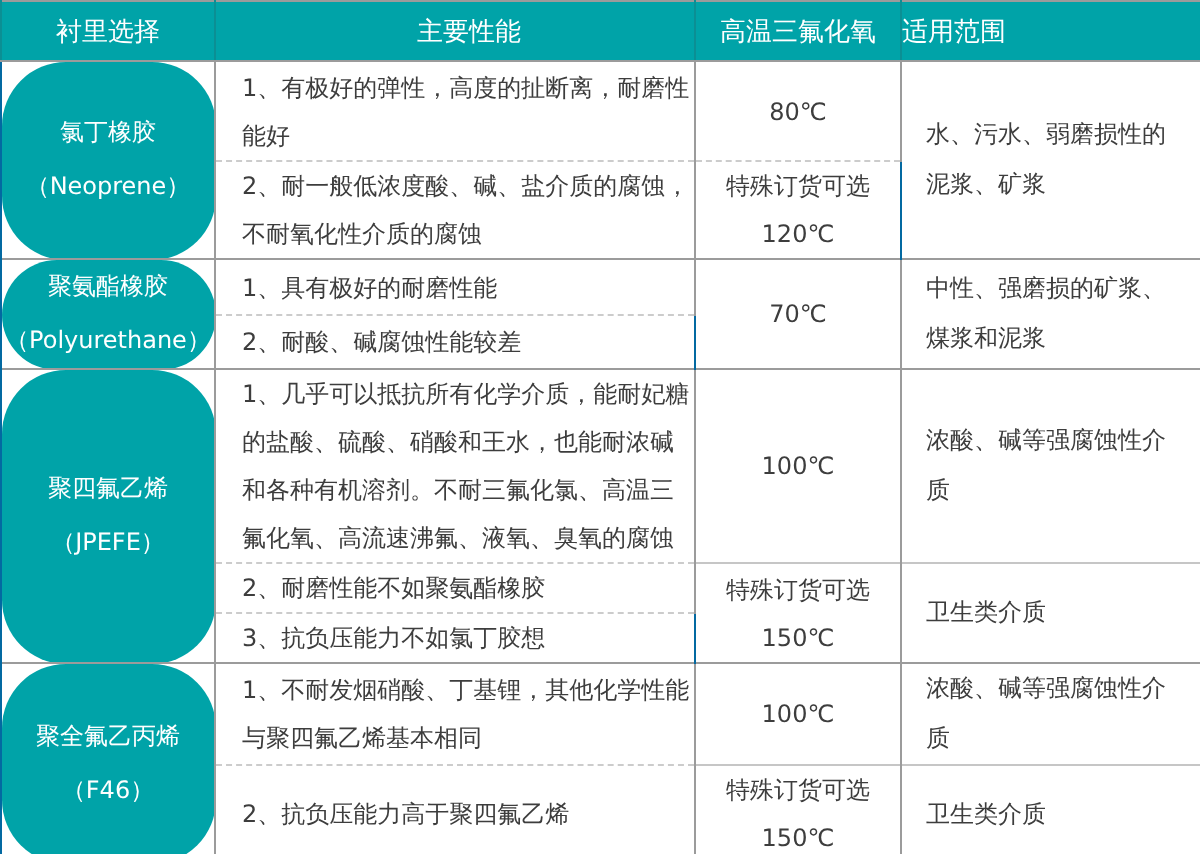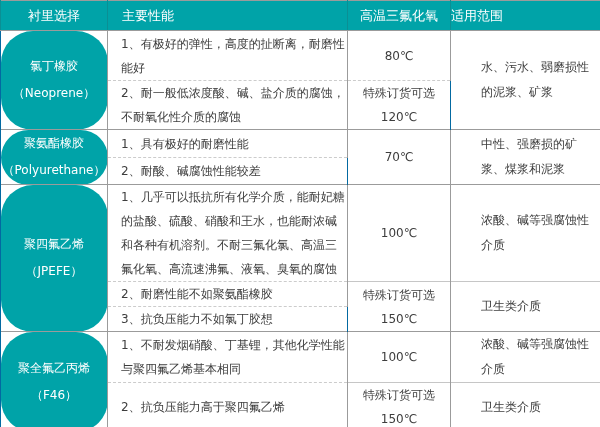--- a/index.html
+++ b/index.html
@@ -39,21 +39,21 @@
   tr.head { height: 30px; }
   tr.head th {
     background: #00a3a8;
     color: #ffffff;
     font-size: 13px;
     border-bottom: 1px solid #9b9b9b;
     border-left-color: #0b8f94;
     border-right-color: #0b8f94;
   }
   th.h1 { text-align: center; }
-  th.h2 { text-align: left; padding-left: 14px; }
+  th.h2 { text-align: center; padding-left: 14px; }
   th.h3 { text-align: center; }
   th.h4 { text-align: left; }
 
   
   td.lining {
     background: #00a3a8;
     color: #ffffff;
     text-align: center;
     font-size: 12px;
     line-height: 27px;
@@ -71,21 +71,21 @@
   
   td.temp {
     text-align: center;
     white-space: pre-line;
     line-height: 24px;
   }
 
   
   td.app {
     text-align: left;
-    padding-left: 30px;
+    padding-left: 12px;
     padding-right: 6px;
     line-height: 25px;
   }
 
   
   tr.group-start td { border-top: 1px solid #9b9b9b; }
   td.bt-dash  { border-top: 1px dashed #cccccc; }
   td.bt-light { border-top: 1px solid #c6c6c6; }
 
   

